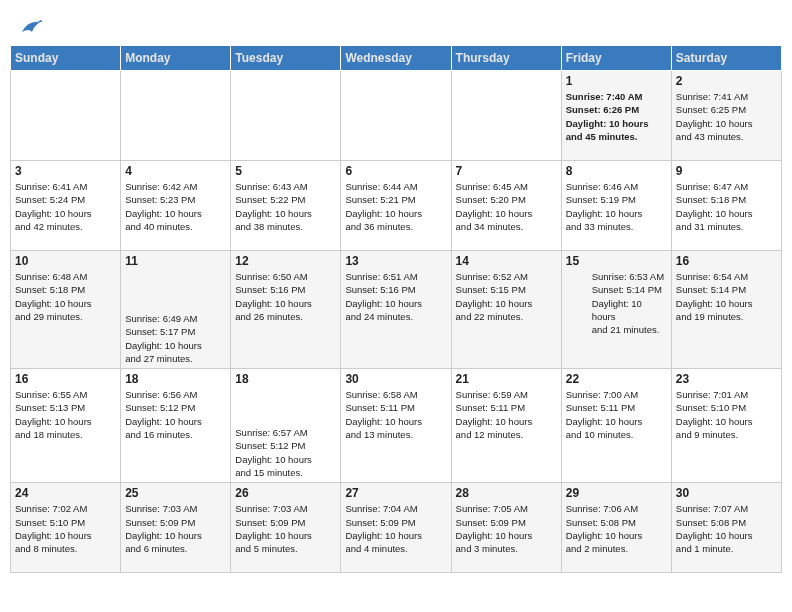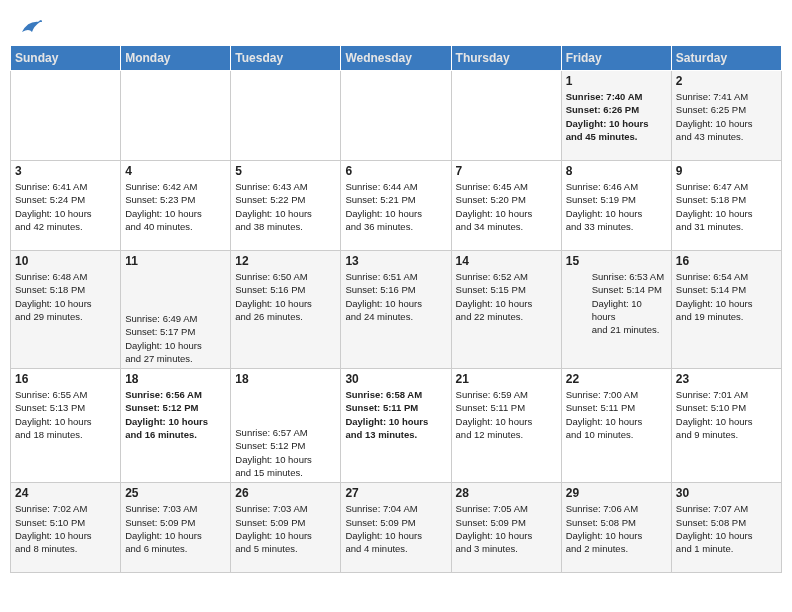--- a/index.html
+++ b/index.html
@@ -244,35 +244,35 @@
       <tr>
         <td>
           <span class="day-num">16</span>
           <div class="day-info" style="white-space: pre-line;">Sunrise: 6:55 AM
 Sunset: 5:13 PM
 Daylight: 10 hours
 and 18 minutes.</div>
         </td>
         <td>
           <span class="day-num">18</span>
-          <div class="day-info" style="white-space: pre-line; font-weight: bold;">Sunrise: 6:56 AM
+          <div class="day-info" style="white-space: pre-line;">Sunrise: 6:56 AM
 Sunset: 5:12 PM
 Daylight: 10 hours
 and 16 minutes.</div>
         </td>
         <td>
           <span class="day-num">18</span>
           <div class="day-info" style="white-space: pre-line; margin-top: 40px;">Sunrise: 6:57 AM
 Sunset: 5:12 PM
 Daylight: 10 hours
 and 15 minutes.</div>
         </td>
         <td>
           <span class="day-num">30</span>
-          <div class="day-info" style="white-space: pre-line; font-weight: bold;">Sunrise: 6:58 AM
+          <div class="day-info" style="white-space: pre-line;">Sunrise: 6:58 AM
 Sunset: 5:11 PM
 Daylight: 10 hours
 and 13 minutes.</div>
         </td>
         <td>
           <span class="day-num">21</span>
           <div class="day-info" style="white-space: pre-line;">Sunrise: 6:59 AM
 Sunset: 5:11 PM
 Daylight: 10 hours
 and 12 minutes.</div>

